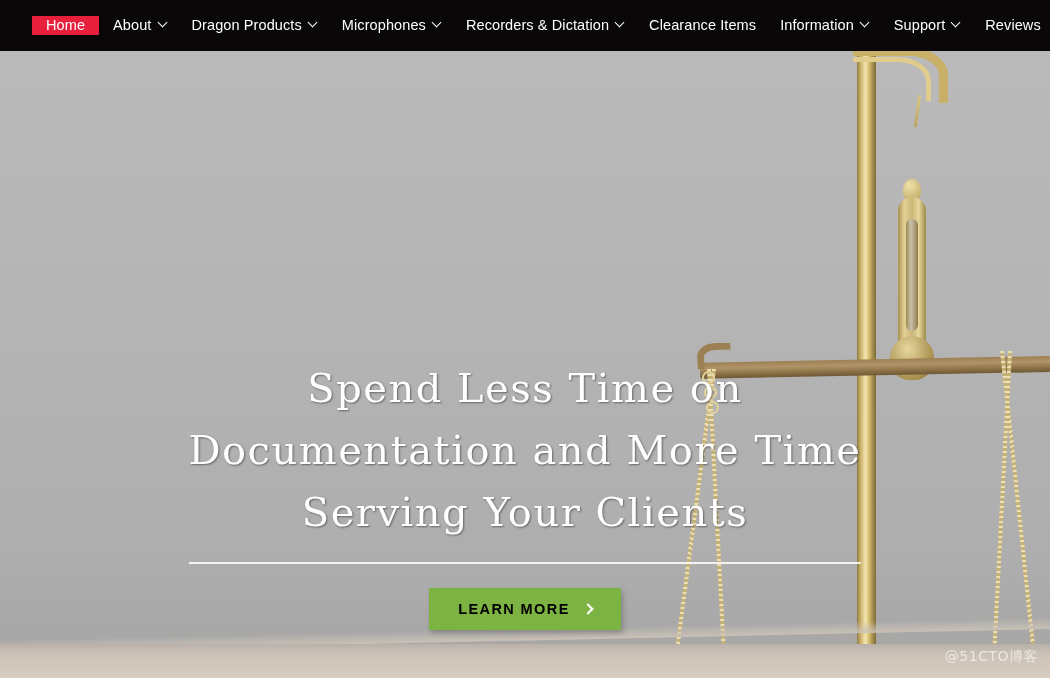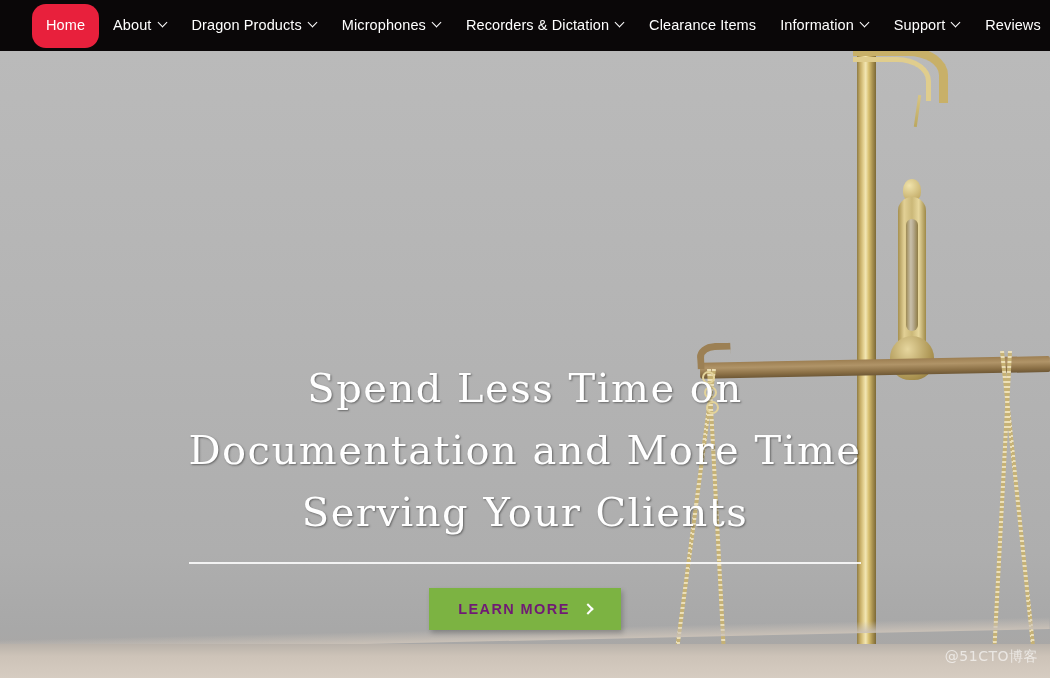--- a/index.html
+++ b/index.html
@@ -28,22 +28,22 @@
     color:#ffffff;
     font-size:14.5px;
     letter-spacing:.1px;
     cursor:pointer;
     line-height:1;
     border-radius:2px;
   }
   .nav-item.active{
     background:#e8203c;
     padding:0 14px;
-    height:44px;
-    border-radius:14px;
+    height:19px;
+    border-radius:1px;
   }
   .nav-label{ display:inline-block; }
   .caret{
     display:inline-block;
     margin-left:7px;
     width:9px; height:9px;
     position:relative;
     top:-2px;
   }
   .caret::before{
@@ -235,21 +235,21 @@
   }
   #hero-rule-bottom{
     width:672px; height:1px;
     background:rgba(255,255,255,.85);
   }
   #learn-more-button{
     margin-top:24px;
     display:inline-flex; align-items:center; justify-content:center;
     gap:14px;
     background:#7cb342;
-    color:#701a75;
+    color:#000000;
     font-size:14.5px;
     font-weight:700;
     letter-spacing:1.4px;
     padding:13px 29px;
     border:none;
     cursor:pointer;
     box-shadow:2px 3px 5px rgba(0,0,0,.22);
     font-family:"Liberation Sans", sans-serif;
   }
   #learn-more-chevron{

